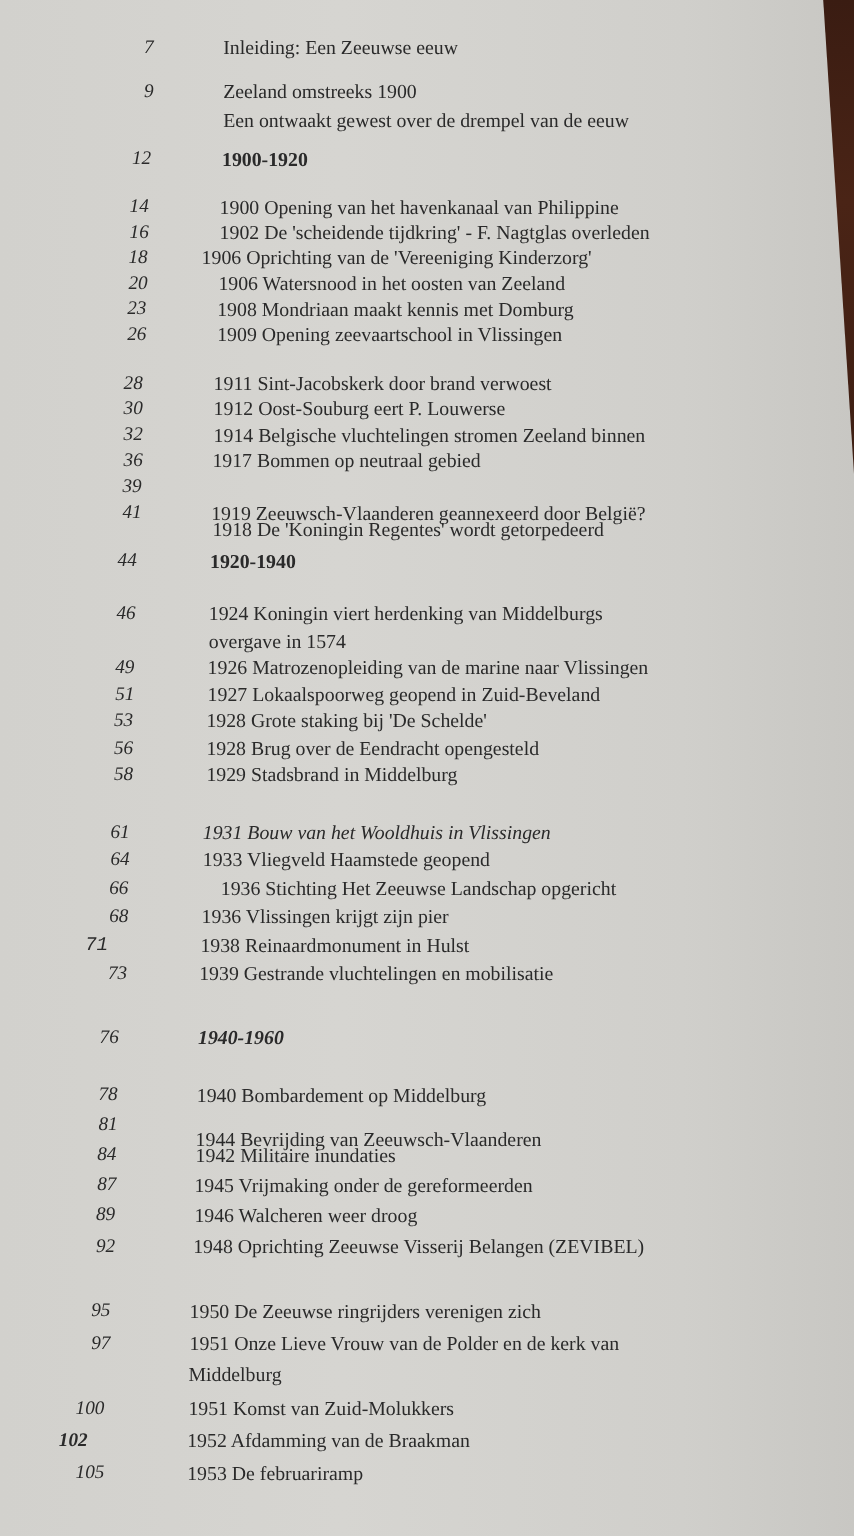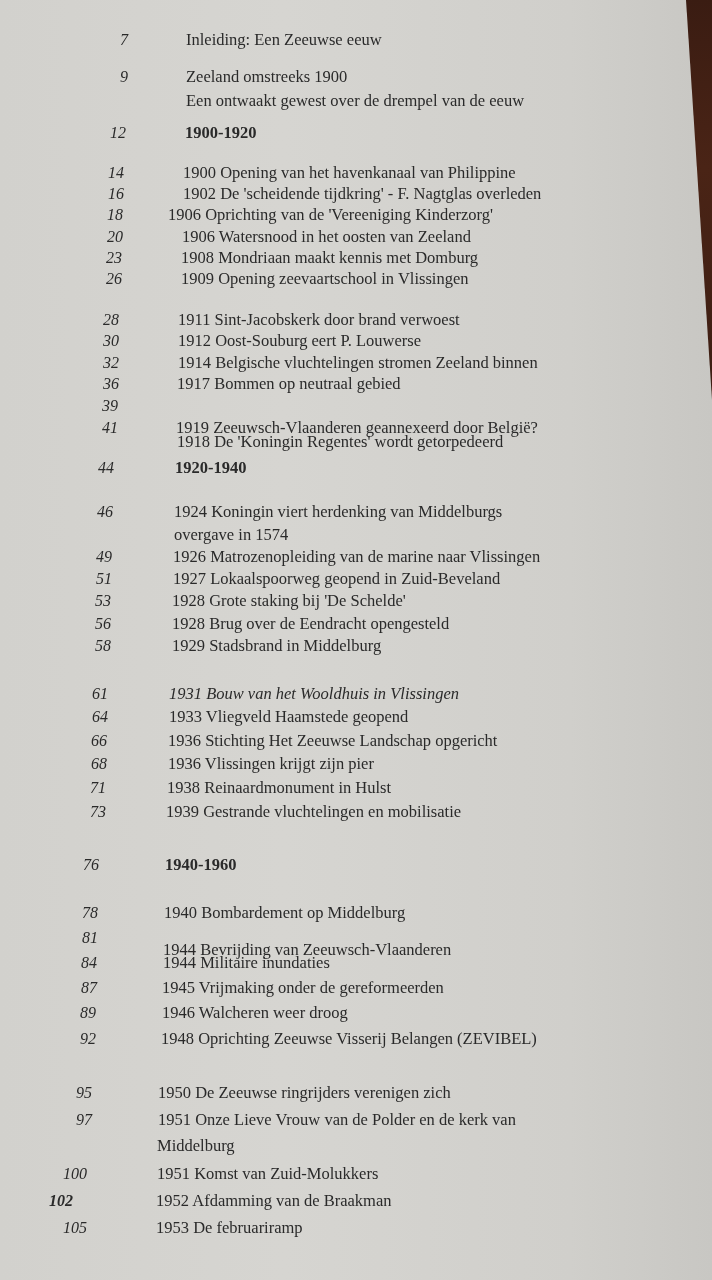--- a/index.html
+++ b/index.html
@@ -127,49 +127,49 @@
     <div class="row" style="top: 684px;">
       <span class="num" style="left: 68px; text-align: right;">61</span>
       <span class="title" style="left: 169px; font-style: italic;">1931 Bouw van het Wooldhuis in Vlissingen</span>
     </div>
     <div class="row" style="top: 707px;">
       <span class="num" style="left: 68px;">64</span>
       <span class="title" style="left: 169px;">1933 Vliegveld Haamstede geopend</span>
     </div>
     <div class="row" style="top: 731px;">
       <span class="num" style="left: 67px;">66</span>
-      <span class="title" style="left: 168px;">1936 Stichting Het Zeeuwse Landschap opgericht</span>
+      <span class="title" style="left: 184px;">1936 Stichting Het Zeeuwse Landschap opgericht</span>
     </div>
     <div class="row" style="top: 754px;">
       <span class="num" style="left: 67px;">68</span>
       <span class="title" style="left: 168px;">1936 Vlissingen krijgt zijn pier</span>
     </div>
     <div class="row" style="top: 778px;">
-      <span class="num" style="left: 66px;">71</span>
+      <span class="num" style="left: 50px; font-family: Liberation Mono, monospace;">71</span>
       <span class="title" style="left: 167px;">1938 Reinaardmonument in Hulst</span>
     </div>
     <div class="row" style="top: 802px;">
       <span class="num" style="left: 66px;">73</span>
       <span class="title" style="left: 166px;">1939 Gestrande vluchtelingen en mobilisatie</span>
     </div>
     <div class="row" style="top: 855px;">
       <span class="num" style="left: 59px;">76</span>
-      <span class="title bold" style="left: 165px;">1940-1960</span>
+      <span class="title bold" style="left: 165px; font-style: italic;">1940-1960</span>
     </div>
     <div class="row" style="top: 903px;">
       <span class="num" style="left: 58px;">78</span>
       <span class="title" style="left: 164px;">1940 Bombardement op Middelburg</span>
     </div>
     <div class="row" style="top: 928px;">
       <span class="num" style="left: 58px;">81</span>
       <span class="title" style="left: 163px; margin-top: 12px;">1944 Bevrijding van Zeeuwsch-Vlaanderen</span>
     </div>
     <div class="row" style="top: 953px;">
       <span class="num" style="left: 57px;">84</span>
-      <span class="title" style="left: 163px;">1944 Militaire inundaties</span>
+      <span class="title" style="left: 163px;">1942 Militaire inundaties</span>
     </div>
     <div class="row" style="top: 978px;">
       <span class="num" style="left: 57px;">87</span>
       <span class="title" style="left: 162px;">1945 Vrijmaking onder de gereformeerden</span>
     </div>
     <div class="row" style="top: 1003px;">
       <span class="num" style="left: 56px;">89</span>
       <span class="title" style="left: 162px;">1946 Walcheren weer droog</span>
     </div>
     <div class="row" style="top: 1029px;">

